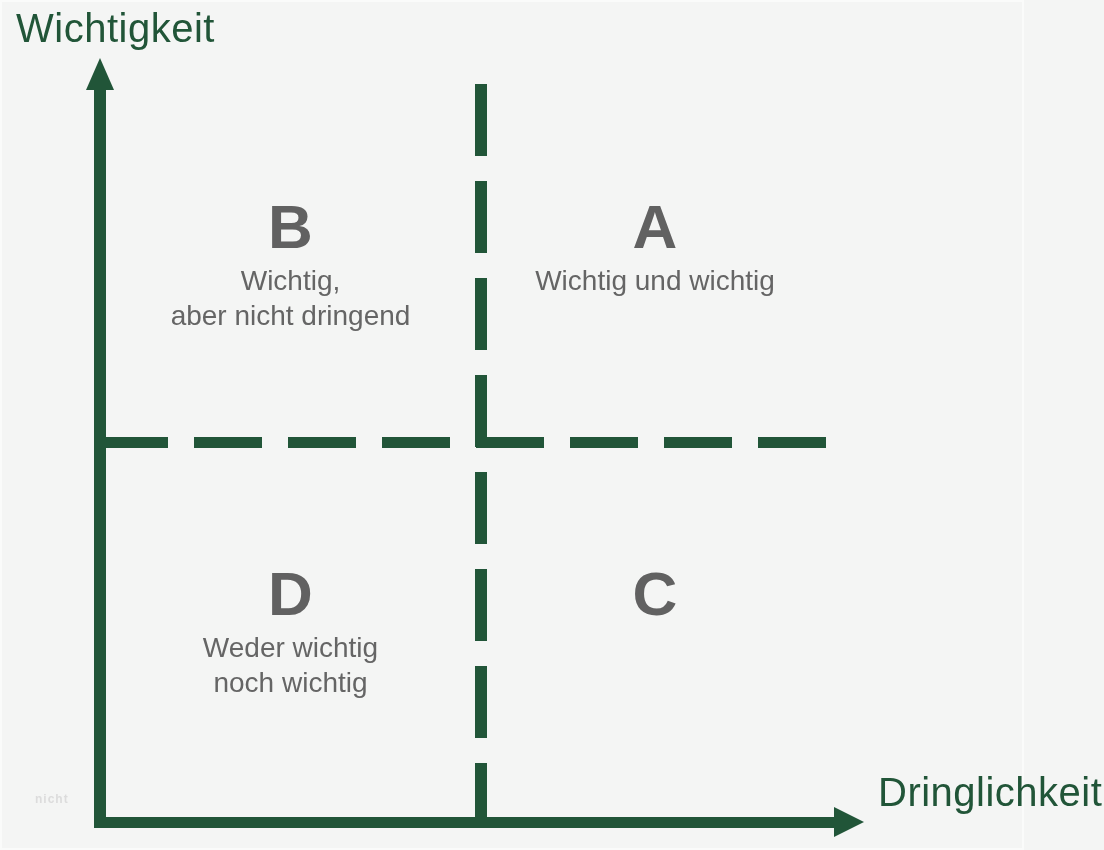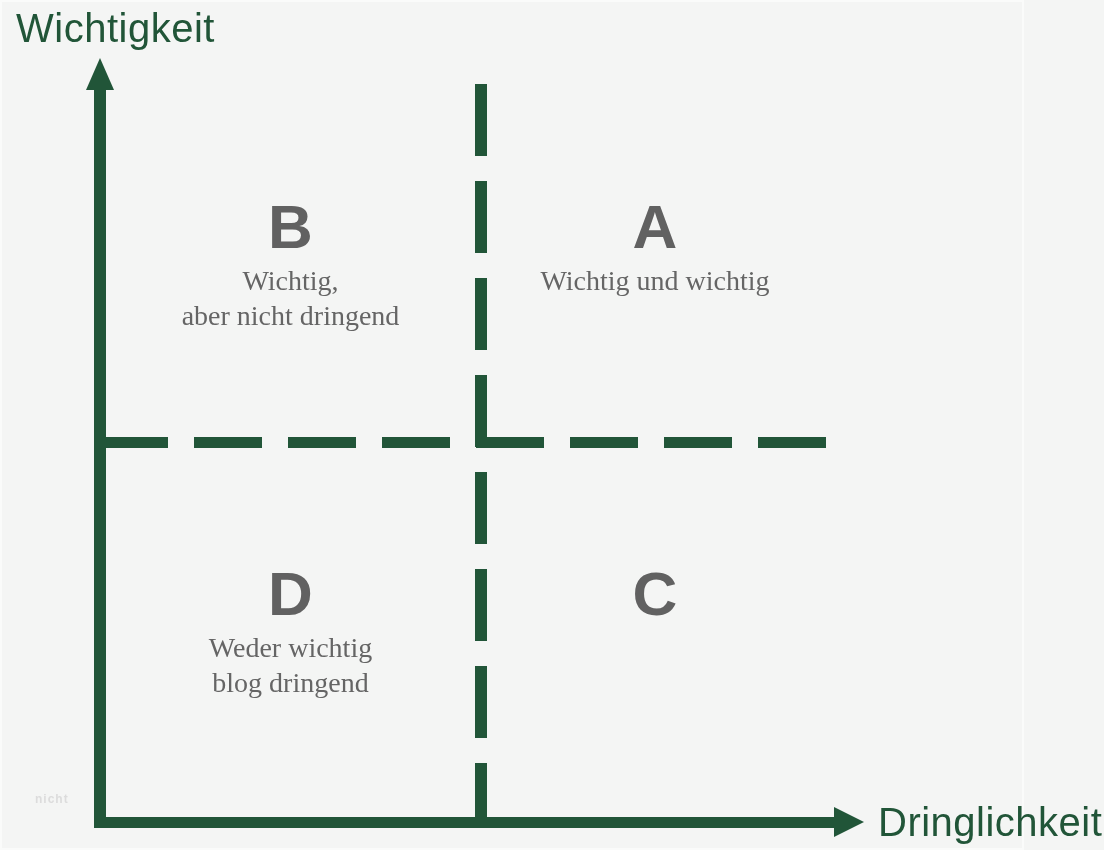--- a/index.html
+++ b/index.html
@@ -26,21 +26,21 @@
   
   .axis-label{
     position:absolute;
     color:var(--green);
     font-size:40px;
     font-weight:400;
     letter-spacing:0.5px;
     white-space:nowrap;
   }
   .axis-label.y{ left:16px; top:6px; }
-  .axis-label.x{ left:878px; top:800px; }
+  .axis-label.x{ left:878px; top:770px; }
   
   .v-axis{
     position:absolute;
     left:94px; top:72px;
     width:12px; height:756px;
     background:var(--green);
   }
   .v-arrowhead{
     position:absolute;
     left:86px; top:58px;
@@ -94,21 +94,20 @@
     font-size:62px;
     font-weight:700;
     line-height:68px;
     color:#616161;
   }
   .quad .q-desc{
     margin-top:2px;
     font-size:28px;
     line-height:35px;
     white-space:pre-line;
-    font-family:Liberation Serif, serif;
   }
   .q-b{ left:103px; top:193px; width:375px; }
   .q-a{ left:487px; top:193px; width:336px; }
   .q-d{ left:103px; top:560px; width:375px; }
   .q-c{ left:487px; top:560px; width:336px; }
   
   .watermark{
     position:absolute;
     left:35px; top:792px;
     font-size:12px;
@@ -142,21 +141,21 @@
   </div>
 
   <div class="quad q-a">
     <div class="q-letter">A</div>
     <div class="q-desc">Wichtig und wichtig</div>
   </div>
 
   <div class="quad q-d">
     <div class="q-letter">D</div>
     <div class="q-desc">Weder wichtig
-blog dringend</div>
+noch wichtig</div>
   </div>
 
   <div class="quad q-c">
     <div class="q-letter">C</div>
   </div>
 
   <div class="watermark">nicht</div>
 
 </div>
 

